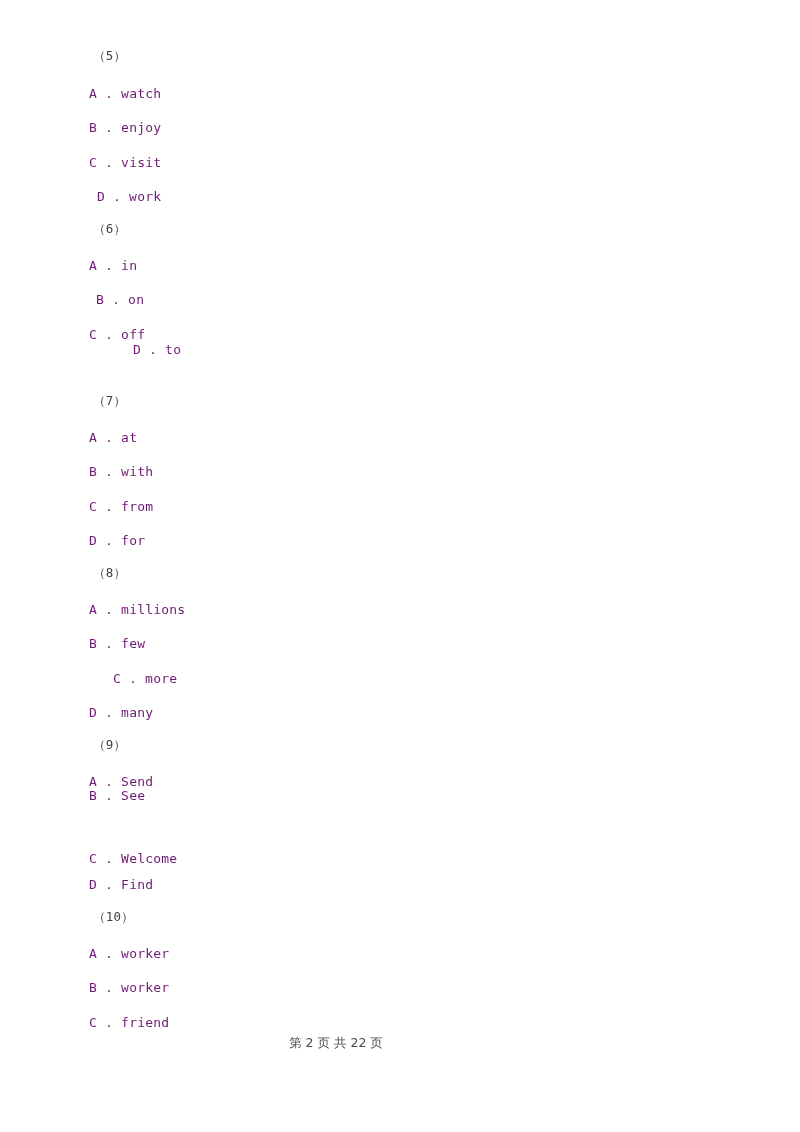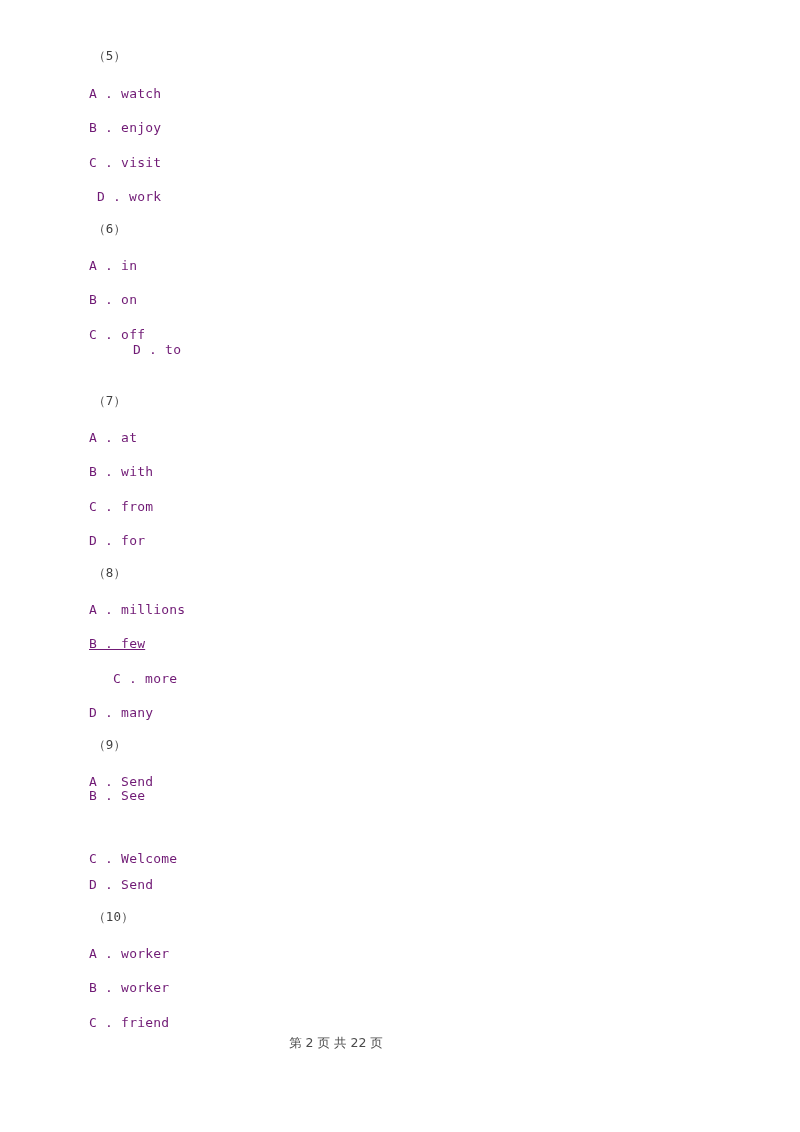--- a/index.html
+++ b/index.html
@@ -72,37 +72,37 @@
 
 <div class="page">
   <div class="content">
       <div class="line q-label" style="top: 48px;">（5）</div>
       <div class="line option" style="top: 86px;">A . watch</div>
       <div class="line option" style="top: 120px;">B . enjoy</div>
       <div class="line option" style="top: 155px;">C . visit</div>
       <div class="line option" style="top: 189px; padding-left: 8px;">D . work</div>
       <div class="line q-label" style="top: 221px;">（6）</div>
       <div class="line option" style="top: 258px;">A . in</div>
-      <div class="line option" style="top: 292px;">B . on</div>
+      <div class="line option" style="top: 292px; margin-left: 7px;">B . on</div>
       <div class="line option" style="top: 327px;">C . off</div>
       <div class="line option" style="top: 342px; padding-left: 44px;">D . to</div>
       <div class="line q-label" style="top: 393px;">（7）</div>
       <div class="line option" style="top: 430px;">A . at</div>
       <div class="line option" style="top: 464px;">B . with</div>
       <div class="line option" style="top: 499px;">C . from</div>
       <div class="line option" style="top: 533px;">D . for</div>
       <div class="line q-label" style="top: 565px;">（8）</div>
       <div class="line option" style="top: 602px;">A . millions</div>
-      <div class="line option" style="top: 636px; text-decoration: underline;">B . few</div>
+      <div class="line option" style="top: 636px;">B . few</div>
       <div class="line option" style="top: 671px; margin-left: 24px;">C . more</div>
       <div class="line option" style="top: 705px;">D . many</div>
       <div class="line q-label" style="top: 737px;">（9）</div>
       <div class="line option" style="top: 774px;">A . Send</div>
       <div class="line option" style="top: 788px;">B . See</div>
       <div class="line option" style="top: 851px; text-align: center;">C . Welcome</div>
-      <div class="line option" style="top: 877px;">D . Send</div>
+      <div class="line option" style="top: 877px;">D . Find</div>
       <div class="line q-label" style="top: 909px;">（10）</div>
       <div class="line option" style="top: 946px;">A . worker</div>
       <div class="line option" style="top: 980px;">B . worker</div>
       <div class="line option" style="top: 1015px;">C . friend</div>
     </div>
   <div class="footer">第 2 页 共 22 页</div>
 </div>
 
 </body></html>

